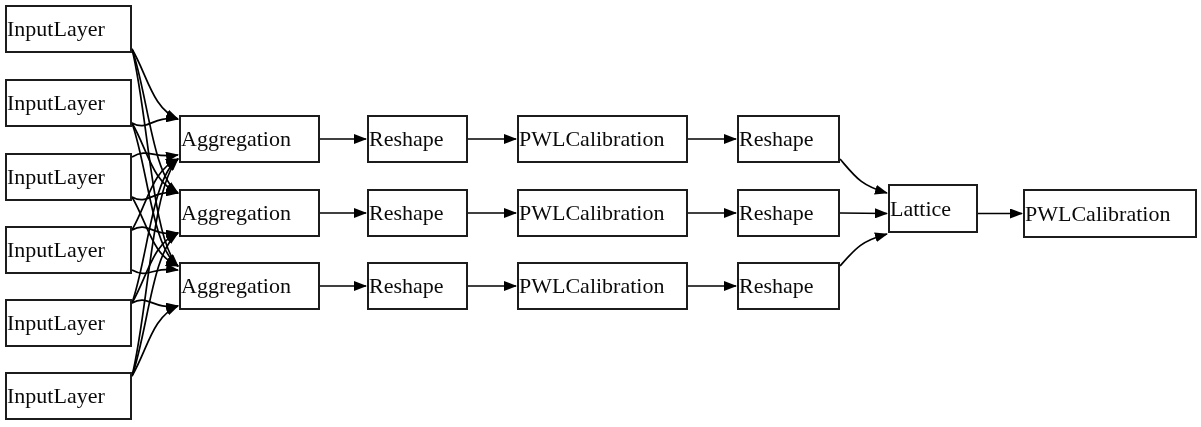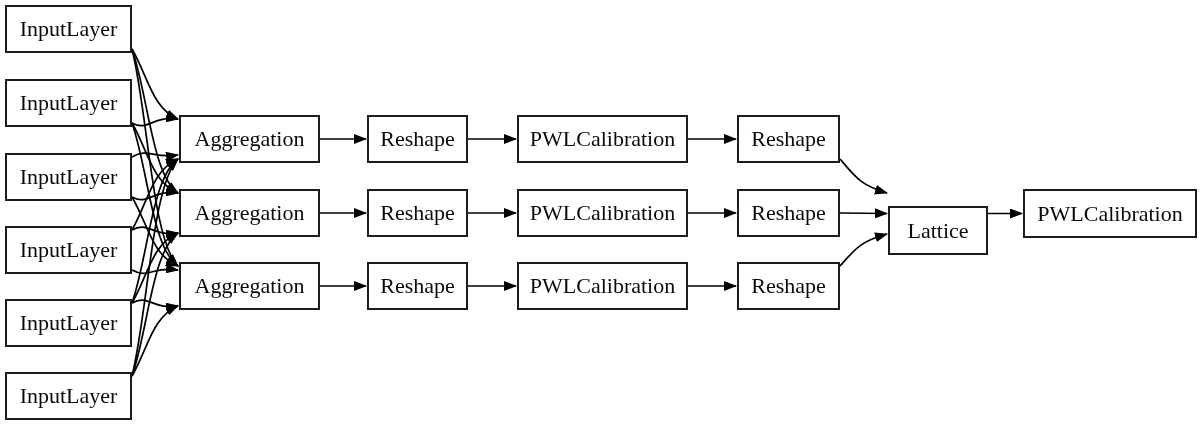--- a/index.html
+++ b/index.html
@@ -18,21 +18,20 @@
     left: 0;
     top: 0;
   }
   .node {
     position: absolute;
     box-sizing: border-box;
     background: #ffffff;
     border: 2px solid #1c1c1c;
     display: flex;
     align-items: center;
-    justify-content: center;
     color: #0a0a0a;
     font-size: 22px;
     line-height: 1;
     white-space: nowrap;
   }
 </style>
 </head>
 <body>
 
 <div id="diagram-canvas" style="width: 1201px; height: 427px; background: rgb(255, 255, 255);">
@@ -121,19 +120,19 @@
     </div>
     <div class="node" style="left: 737px; top: 115px; width: 103px; height: 48px; background: rgb(255, 255, 255); border-color: rgb(28, 28, 28); color: rgb(10, 10, 10);">
       <span>Reshape</span>
     </div>
     <div class="node" style="left: 737px; top: 189px; width: 103px; height: 48px; background: rgb(255, 255, 255); border-color: rgb(28, 28, 28); color: rgb(10, 10, 10);">
       <span>Reshape</span>
     </div>
     <div class="node" style="left: 737px; top: 262px; width: 103px; height: 48px; background: rgb(255, 255, 255); border-color: rgb(28, 28, 28); color: rgb(10, 10, 10);">
       <span>Reshape</span>
     </div>
-    <div class="node" style="left: 888px; top: 206px; width: 100px; height: 49px; background: rgb(255, 255, 255); border-color: rgb(28, 28, 28); color: rgb(10, 10, 10);">
+    <div class="node" style="left: 888px; top: 184px; width: 90px; height: 49px; background: rgb(255, 255, 255); border-color: rgb(28, 28, 28); color: rgb(10, 10, 10);">
       <span>Lattice</span>
     </div>
     <div class="node" style="left: 1023px; top: 189px; width: 174px; height: 49px; background: rgb(255, 255, 255); border-color: rgb(28, 28, 28); color: rgb(10, 10, 10);">
       <span>PWLCalibration</span>
     </div>
   </div>
 
 </body></html>

